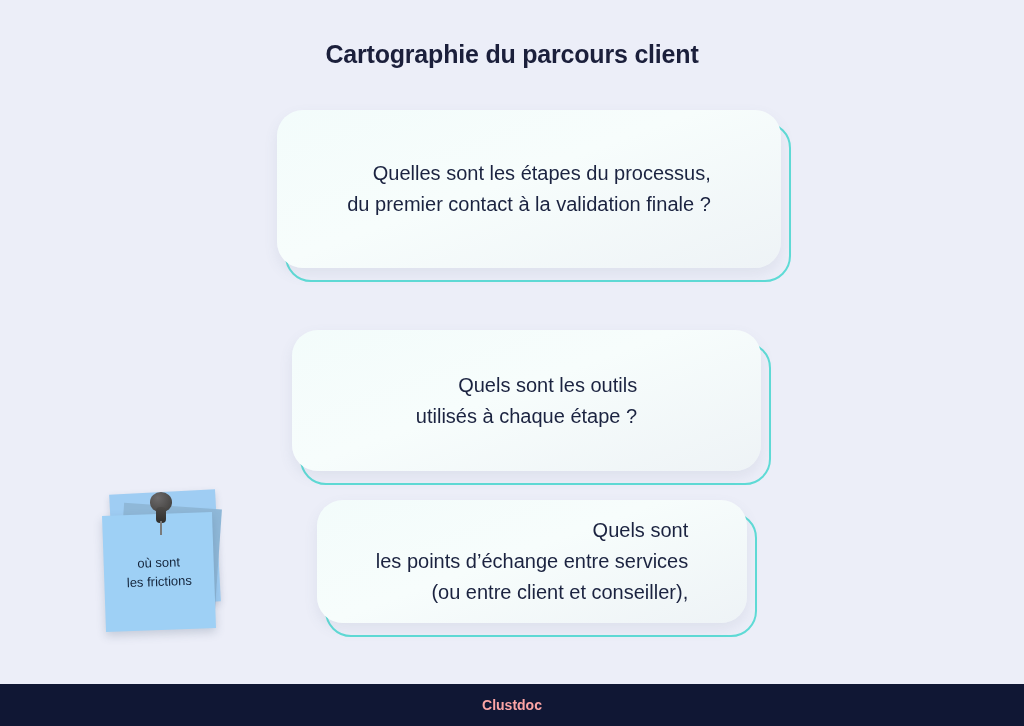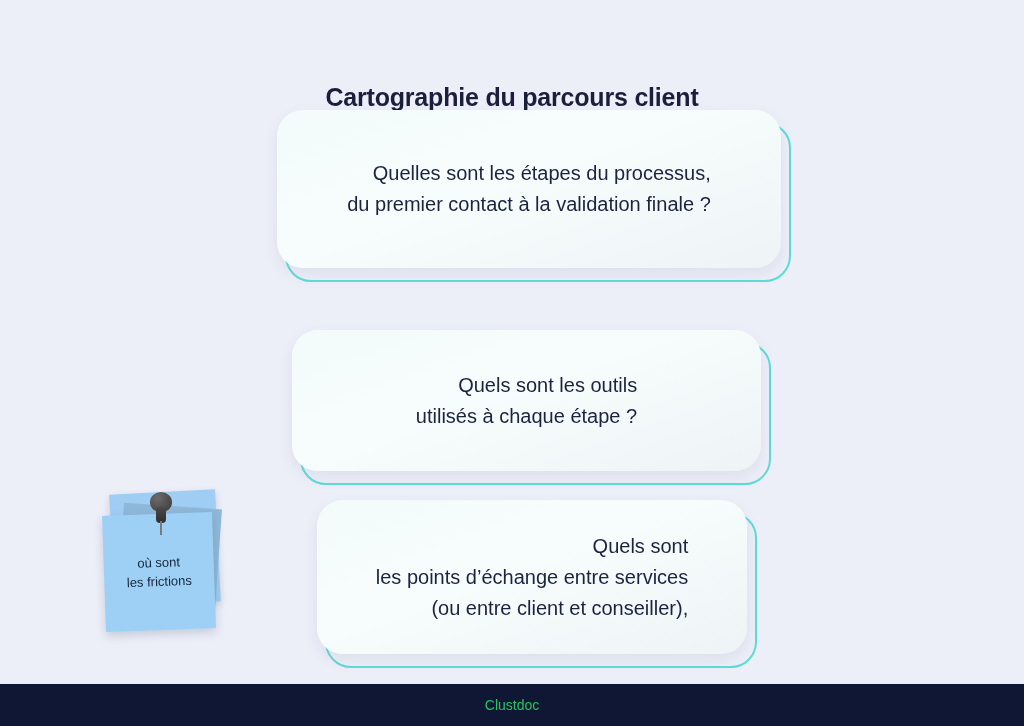--- a/index.html
+++ b/index.html
@@ -21,21 +21,20 @@
   .title {
     position: absolute;
     top: 40px;
     left: 0;
     width: 1024px;
     text-align: center;
     font-size: 25px;
     font-weight: bold;
     color: #1b1f3b;
     letter-spacing: -0.2px;
-    margin-top: 43px;
   }
 
   
   .card-wrap {
     position: absolute;
   }
   .card-outline {
     position: absolute;
     left: 8px;
     top: 12px;
@@ -62,21 +61,21 @@
   .card-text {
     font-size: 20px;
     line-height: 31px;
     color: #1b2340;
     padding: 0 26px;
     white-space: pre-line;
   }
 
   #card-1 { left: 277px; top: 110px; width: 514px; height: 172px; }
   #card-2 { left: 292px; top: 310px; width: 479px; height: 155px; margin-top: 20px; }
-  #card-3 { left: 317px; top: 500px; width: 440px; height: 168px; text-decoration: underline; }
+  #card-3 { left: 317px; top: 500px; width: 440px; height: 137px; text-decoration: underline; }
 
   
   .sticky-cluster {
     position: absolute;
     left: 86px;
     top: 492px;
     width: 160px;
     height: 152px;
   }
   .sticky-back {
@@ -158,22 +157,23 @@
     left: 0;
     bottom: 0;
     width: 1024px;
     height: 42px;
     background: #101734;
     display: flex;
     align-items: center;
     justify-content: center;
   }
   .footer-label {
-    color: #22c55e;
+    color: #fca5a5;
     font-size: 14px;
+    font-weight: bold;
   }
 </style>
 </head>
 <body>
 
 <div class="canvas">
 
   <div class="title">Cartographie du parcours client</div>
 
   <div class="card-wrap" id="card-1">

